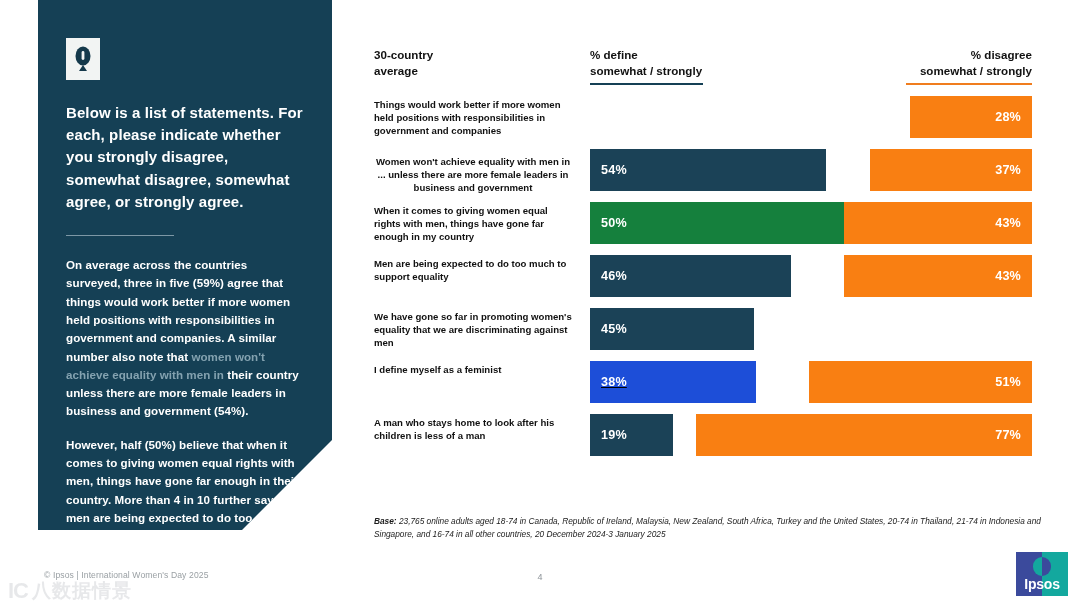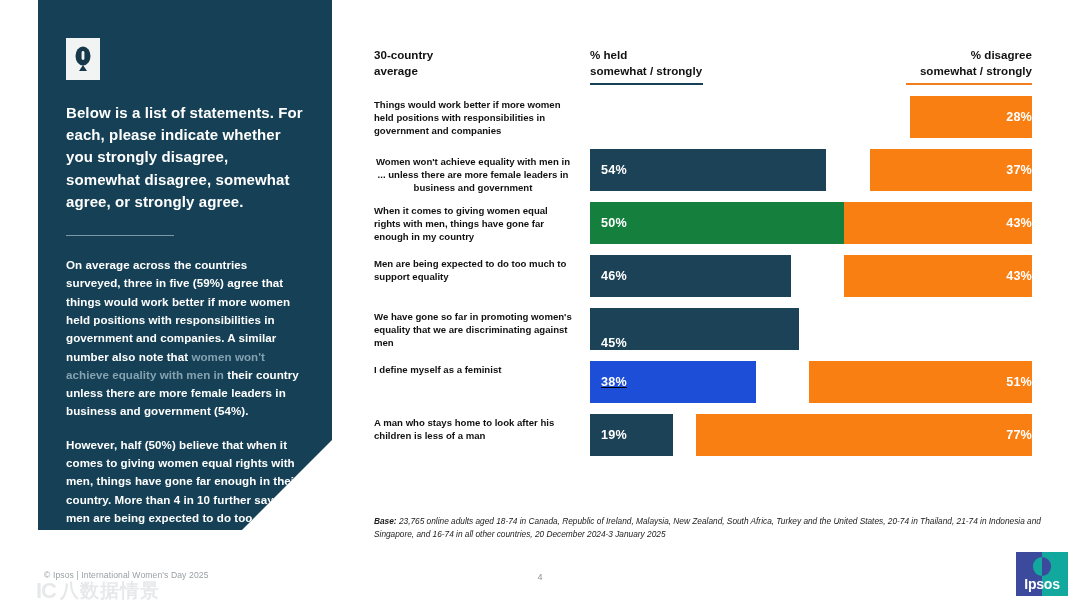--- a/index.html
+++ b/index.html
@@ -114,21 +114,21 @@
   .bar-agree {
     left: 216px;
     background: #1b4257;
     justify-content: flex-start;
     padding-left: 11px;
   }
   .bar-disagree {
     right: 0;
     background: #f97f12;
     justify-content: flex-end;
-    padding-right: 0;
+    padding-right: 11px;
   }
   .bar-value {
     color: #ffffff;
     font-size: 12.6px;
     font-weight: 700;
     letter-spacing: .2px;
   }
 
   
   #footnote {
@@ -191,21 +191,21 @@
     position: absolute;
     left: 8px;
     bottom: 4px;
     opacity: .16;
     pointer-events: none;
     display: flex;
     align-items: center;
     gap: 4px;
   }
   #watermark .wm-logo {
-    font-size: 22px; font-weight: 700; color: #6f7680; letter-spacing: -1px; margin-left: 28px;
+    font-size: 22px; font-weight: 700; color: #6f7680; letter-spacing: -1px;
   }
   #watermark .wm-text {
     font-size: 19px; font-weight: 700; color: #6f7680; letter-spacing: 1px;
   }
 </style>
 </head>
 <body>
 
 <div id="left-panel">
   <div id="quote-badge">
@@ -227,21 +227,21 @@
 
 <div id="chart">
 
   <div id="chart-header">
     <div id="hdr-avg">
       <span>30-country</span><br>
       <span>average</span>
     </div>
 
     <div id="hdr-agree">
-      <span>% held</span><br>
+      <span>% define</span><br>
       <span>somewhat / strongly</span>
       <span class="ul-agree"></span>
     </div>
 
     <div id="hdr-disagree">
       <span>% disagree</span><br>
       <span>somewhat / strongly</span>
       <span class="ul-disagree"></span>
     </div>
   </div>
@@ -275,21 +275,21 @@
         <div class="row-label" style="top: 2px;">Men are being expected to do too much to support equality</div>
         <div class="bar bar-agree" style="width: 201.02px; background: rgb(27, 66, 87);">
           <span class="bar-value">46%</span>
         </div>
         <div class="bar bar-disagree" style="width: 187.91px; background: rgb(249, 127, 18);">
           <span class="bar-value">43%</span>
         </div>
       </div>
       <div class="row" style="position: absolute; top: 212px; left: 0px; width: 658px; height: 42px;">
         <div class="row-label" style="top: 2px;">We have gone so far in promoting women's equality that we are discriminating against men</div>
-        <div class="bar bar-agree" style="width: 209px; background: rgb(27, 66, 87); align-items: flex-end;">
+        <div class="bar bar-agree" style="width: 164px; background: rgb(27, 66, 87);">
           <span class="bar-value">45%</span>
         </div>
       </div>
       <div class="row" style="position: absolute; top: 265px; left: 0px; width: 658px; height: 42px;">
         <div class="row-label" style="top: 2px;">I define myself as a feminist</div>
         <div class="bar bar-agree" style="width: 166.06px; background: #1d4ed8; text-decoration: underline;">
           <span class="bar-value">38%</span>
         </div>
         <div class="bar bar-disagree" style="width: 222.87px; background: rgb(249, 127, 18);">
           <span class="bar-value">51%</span>

